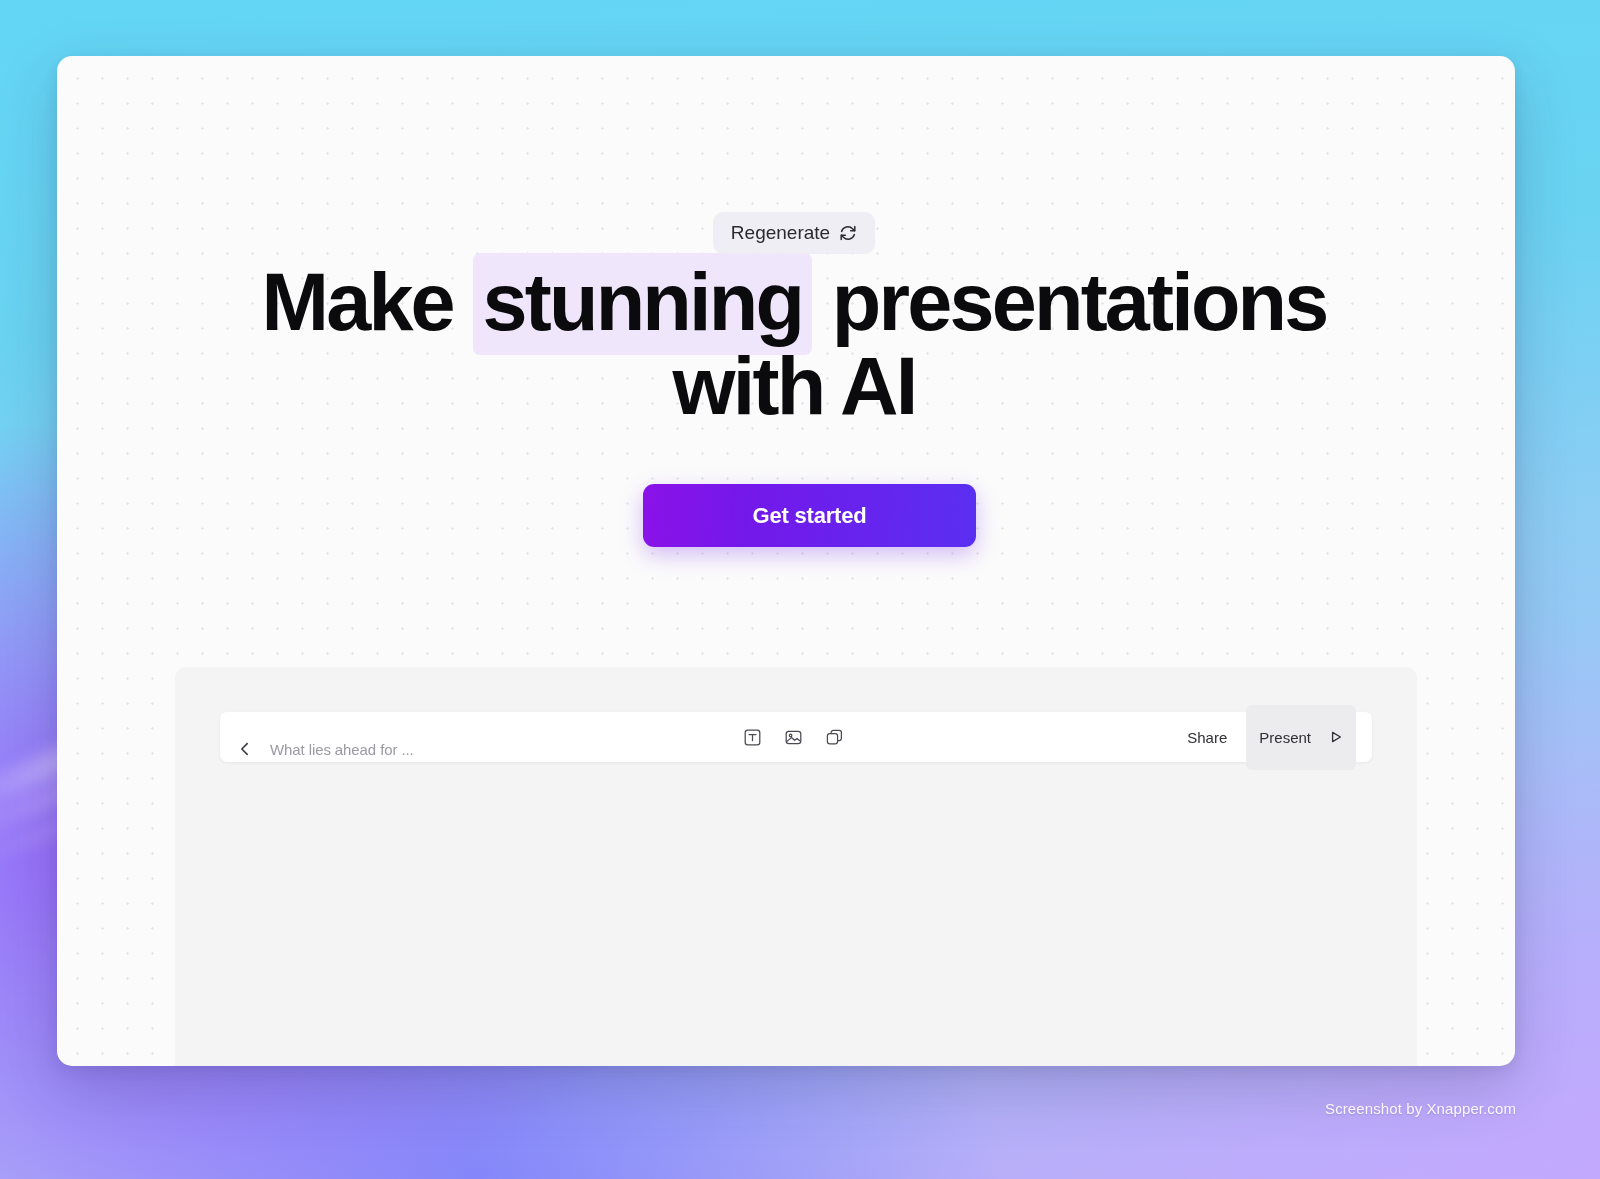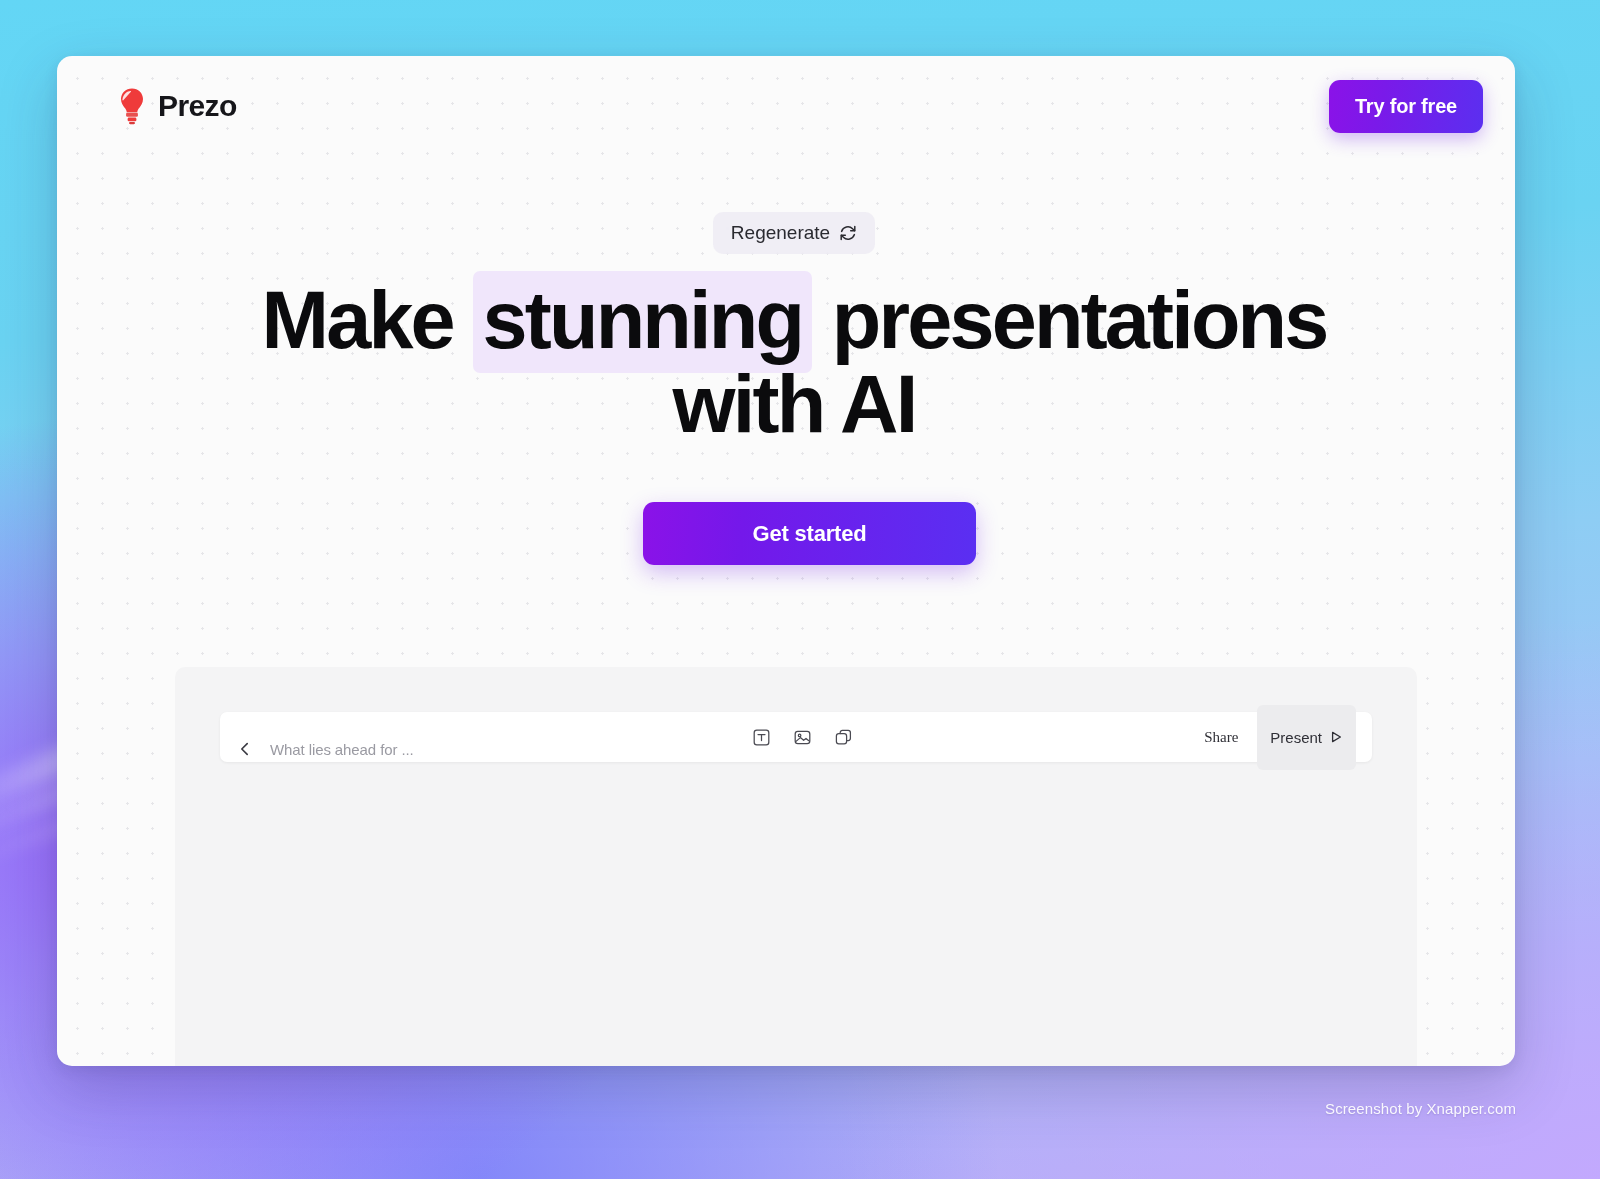--- a/index.html
+++ b/index.html
@@ -78,21 +78,21 @@
     border-radius:10px;
     padding:10px 18px;
     margin-top:56px;
     font-size:19px; color:#2a2a30;
     cursor:pointer;
     backdrop-filter:blur(2px);
   }
   .regen-icon { width:18px; height:18px; display:block; }
 
   .headline {
-    margin-top:24px;
+    margin-top:6px;
     font-size:81px; line-height:1.04;
     font-weight:800; color:#0b0b0d;
     letter-spacing:-2.8px;
     padding:0 160px;
   }
   .hl-mark {
     background:#f0e6fb;
     border-radius:7px;
     padding:4px 10px 8px;
     box-decoration-break:clone;
@@ -139,27 +139,27 @@
   .tb-left { display:flex; align-items:center; gap:16px; flex:0 0 auto;margin-top:24px; }
   .chev-btn { width:18px; height:18px; cursor:pointer; display:block; }
   .doc-title { font-size:15px; color:#9a9aa2; letter-spacing:-0.1px; }
 
   .tb-center { flex:1; display:flex; align-items:center; justify-content:center; gap:22px; }
   .tool-icon { width:19px; height:19px; cursor:pointer; display:block; }
 
   .tb-right { display:flex; align-items:center; gap:6px; flex:0 0 auto; }
   .share-btn {
     border:none; background:transparent; cursor:pointer;
-    font-family:Liberation Serif, serif;
+    font-family:Liberation Sans, sans-serif;
     font-size:15px; color:#2f2f36;
     padding:7px 13px; border-radius:6px;
   }
   .present-btn {
     border:none; cursor:pointer;
-    display:inline-flex; align-items:center; gap:7px;
+    display:inline-flex; align-items:center; gap:18px;
     font-family:"Liberation Sans", sans-serif;
     font-size:15px; color:#2f2f36;
     background:#ececee;
     padding:24px 13px; border-radius:6px;
   }
   .play-icon { width:14px; height:14px; display:block; }
 
   
   .watermark {
     position:absolute;
@@ -174,36 +174,20 @@
 </head>
 <body>
 
 <div class="streak s1"></div>
 <div class="streak s2"></div>
 <div class="streak s3"></div>
 
 <div class="app-card">
   <div class="dot-grid"></div>
 
-  <div class="app-header">
-    <div class="brand">
-      <span class="bulb-icon">
-        <svg viewBox="0 0 26 38" width="26" height="38" xmlns="http://www.w3.org/2000/svg">
-          <path d="M13 1.5c-6.2 0-11 4.6-11 10.6 0 4 2 6.6 3.6 8.6 1.3 1.6 2 2.7 2.1 4.2h10.6c.1-1.5.8-2.6 2.1-4.2 1.6-2 3.6-4.6 3.6-8.6C24 6.1 19.2 1.5 13 1.5z" fill="#ef3b3b"></path>
-          <path d="M7 5.8c-2.2 1.9-3.4 4.2-3.6 7 0 .5.6.8.9.4l7.6-8.5c.3-.4 0-.9-.5-.8-1.6.2-3.1.7-4.4 1.9z" fill="#ffffff" opacity="0.85"></path>
-          <rect x="7.1" y="25.6" width="11.8" height="4.1" rx="1.3" fill="#e8504f"></rect>
-          <rect x="8.6" y="30.6" width="8.8" height="3.6" rx="1.3" fill="#ef3b3b"></rect>
-          <rect x="10" y="35" width="6" height="2.2" rx="1.1" fill="#d93b3b"></rect>
-        </svg>
-      </span>
-      <span class="brand-name">Prezo</span>
-    </div>
-
-    <button class="try-btn">Try for free</button>
-  </div>
 
   <div class="hero">
 
     <div class="regen-pill">
       <span>Regenerate</span>
       <span class="regen-icon">
         <svg viewBox="0 0 18 18" width="18" height="18" xmlns="http://www.w3.org/2000/svg" fill="none" stroke="#2a2a30" stroke-width="1.5" stroke-linecap="round" stroke-linejoin="round">
           <path d="M2.6 7.4a6.6 6.6 0 0 1 11-2.6l2 1.9"></path>
           <path d="M15.4 10.6a6.6 6.6 0 0 1-11 2.6l-2-1.9"></path>
           <path d="M15.8 2.6v4.2h-4.1"></path>

